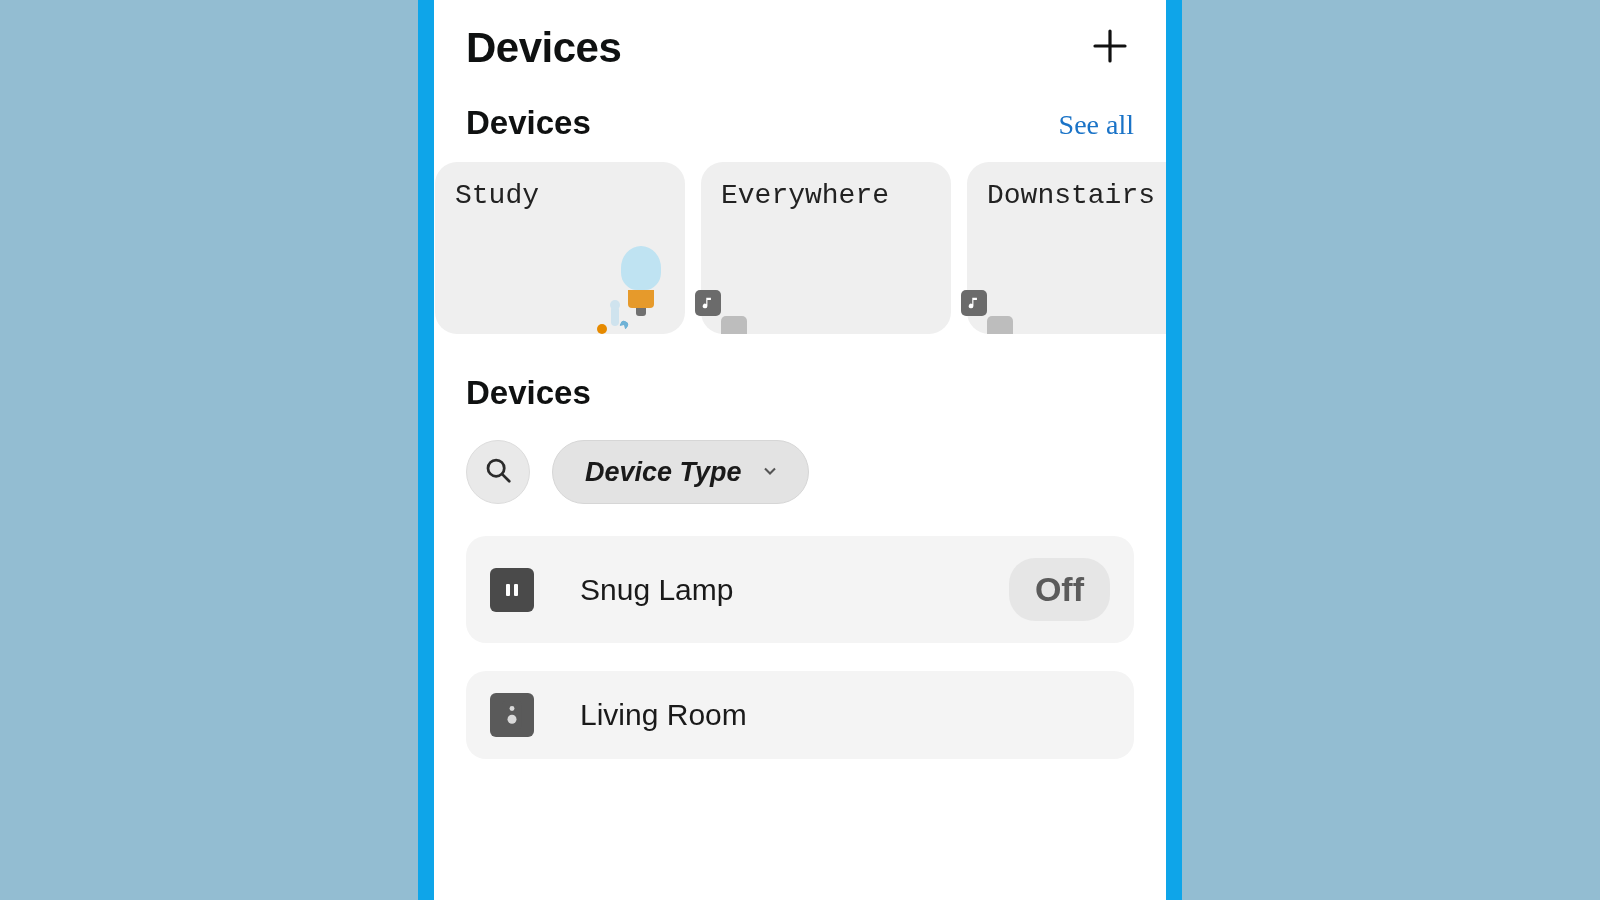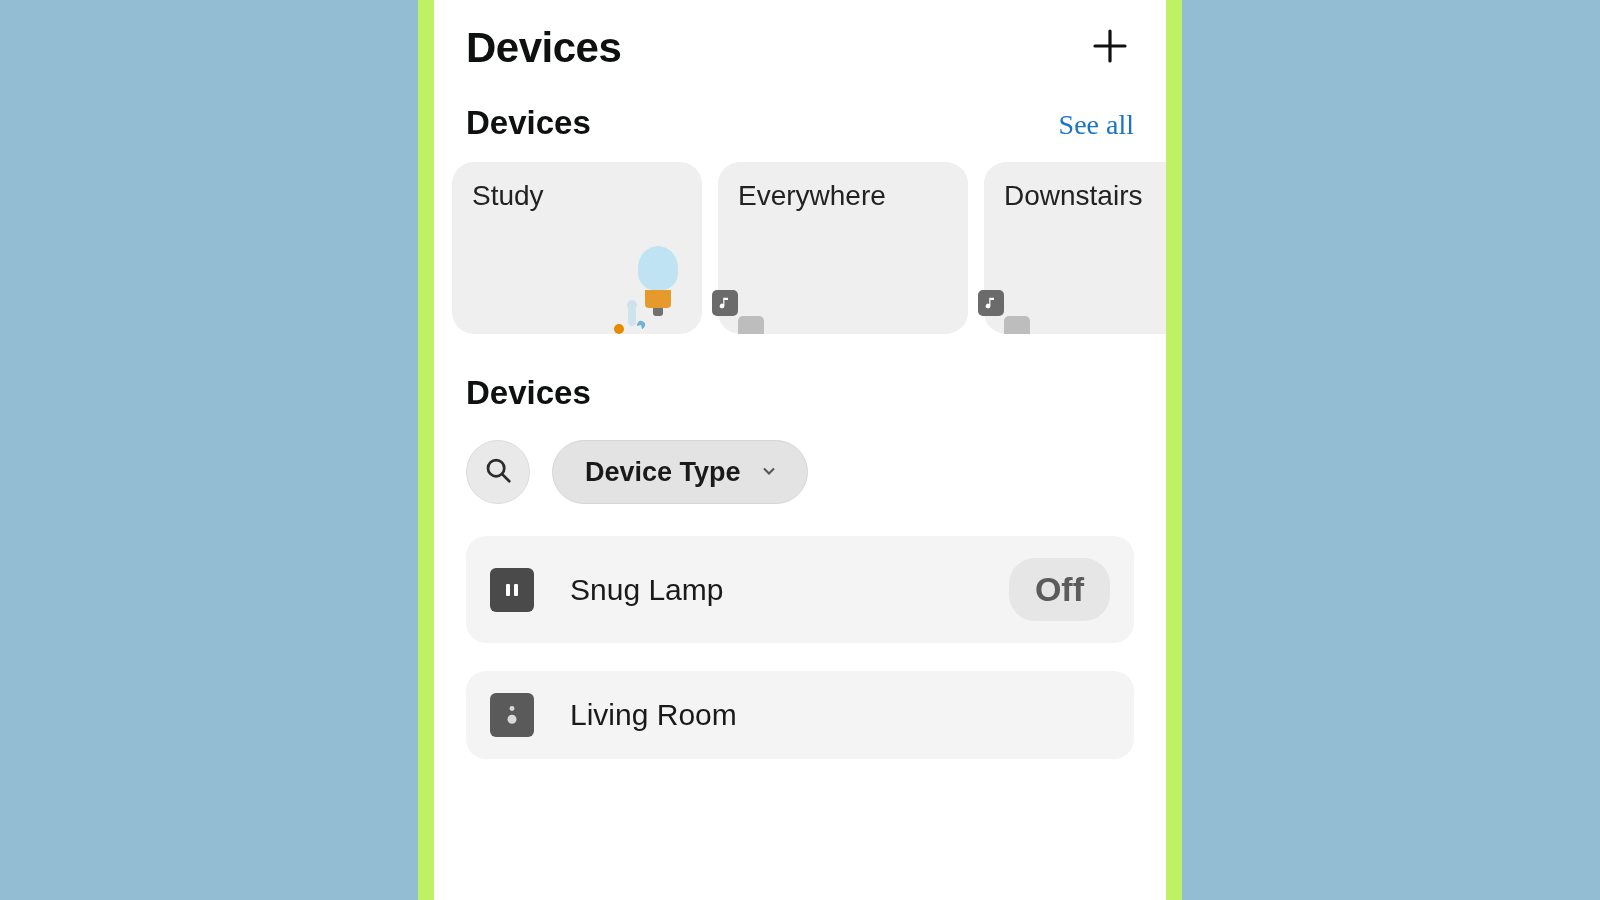--- a/index.html
+++ b/index.html
@@ -7,21 +7,21 @@
   body {
     font-family: -apple-system, "Segoe UI", "Helvetica Neue", Arial, sans-serif;
     background: #93bdd2;
     display: flex;
     align-items: flex-start;
     justify-content: center;
   }
   .frame {
     width: 764px;
     height: 900px;
-    background: #bef264;
+    background: #0ea5e9;
     padding: 0 16px;
     margin: 0 auto;
   }
   .screen {
     background: #fff;
     width: 100%;
     height: 100%;
     overflow: hidden;
     position: relative;
     padding: 0;
@@ -58,23 +58,24 @@
     color: #0f1111;
   }
   .link {
     font-size: 28px;
     color: #1a73c7;
     cursor: pointer;
     font-family: Liberation Serif, serif;
   }
   
   .groups-wrap {
-    padding-left: 18px;
+    padding-left: 1px;
     padding-top: 12px;
     overflow: hidden;
+    font-family: Liberation Mono, monospace;
   }
   .groups {
     display: flex;
     gap: 16px;
   }
   .group-card {
     flex: 0 0 250px;
     height: 172px;
     background: #efefef;
     border-radius: 22px;
@@ -153,20 +154,21 @@
     font-size: 33px;
     font-weight: 700;
     color: #0f1111;
   }
   
   .filters {
     display: flex;
     gap: 22px;
     align-items: center;
     padding: 24px 32px 8px 32px;
+    font-style: italic;
   }
   .icon-circle {
     width: 64px; height: 64px; border-radius: 50%;
     background: #e9e9e9;
     border: 1px solid #dcdcdc;
     display:flex; align-items:center; justify-content:center;
     cursor:pointer;
     color:#2b2b2b;
   }
   .chip {
@@ -182,21 +184,21 @@
   .chevron { color:#555; }
   
   .device-list {
     padding: 24px 32px 0 32px;
     display:flex; flex-direction:column; gap:28px;
   }
   .device-row {
     background:#f4f4f4;
     border-radius: 20px;
     padding: 22px 24px;
-    display:flex; align-items:center; gap:36px;
+    display:flex; align-items:center; gap:46px;
     cursor:pointer;
   }
   .dev-icon {
     width: 44px; height: 44px; border-radius:6px;
     background:#4a4a4a;
     display:flex; align-items:center; justify-content:center;
     color:#fff;
   }
   .dev-name { font-size: 30px; color:#1a1a1a; flex:1; }
   .toggle-pill {

